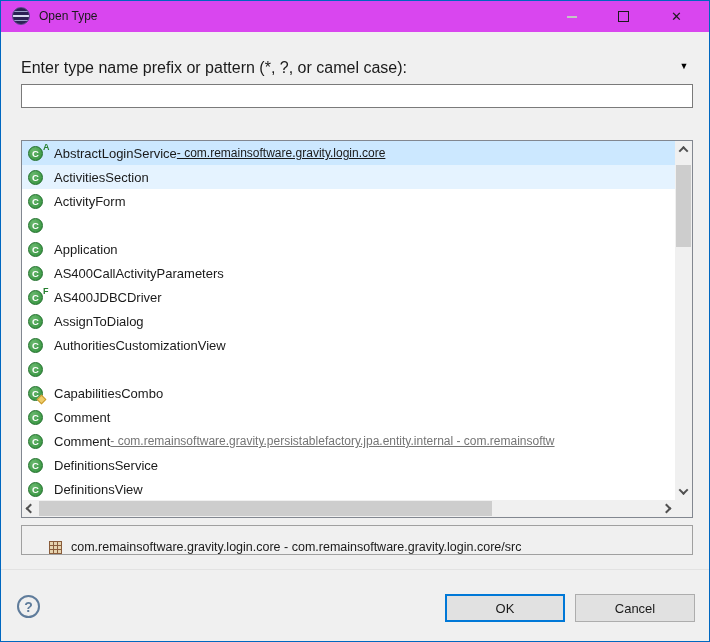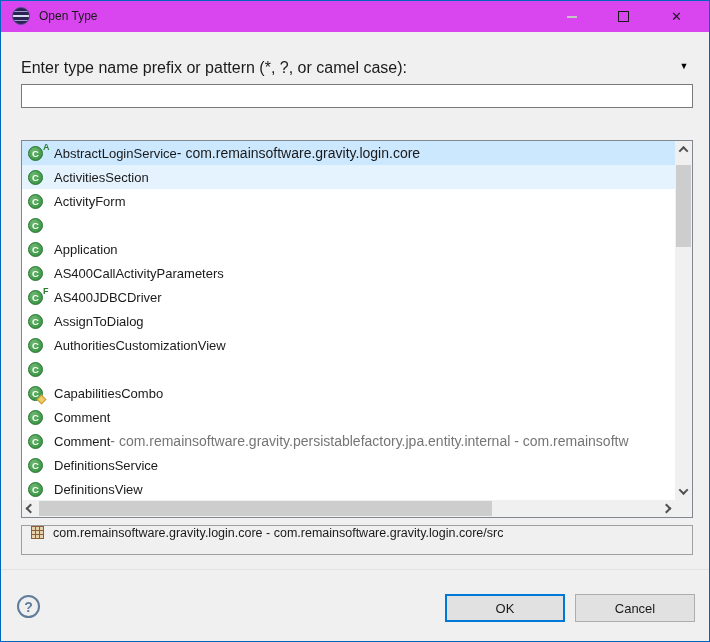--- a/index.html
+++ b/index.html
@@ -43,40 +43,40 @@
   .row.hover { background:#e5f3ff; }
   .cicon { position:relative; flex:0 0 auto; width:15px; height:15px; margin-right:11px;
            border-radius:50%; background:radial-gradient(circle at 35% 30%, #6ab86e, #2f8f3a);
            border:1px solid #1f6f2a; color:#fff; font-size:9.5px; font-weight:bold;
            text-align:center; line-height:13px; }
   .cicon .letter { display:block; }
   .diamond { position:absolute; right:-3px; bottom:-3px; width:7px; height:7px;
              background:#f0cd6a; border:1px solid #c99a2e; transform:rotate(45deg); }
   .mod { position:absolute; left:21px; top:1px; font-size:9px; font-weight:bold; color:#267f2f; }
   .nm { font-size:13px; color:#1a1a1a; }
-  .qual { font-size:14px; color:#757575; }
+  .qual { font-size:12px; color:#757575;text-decoration:underline; }
   .row.selected .qual { color:#1a1a1a; }
 
   
   .vscroll { position:absolute; right:0; top:0; width:17px; height:359px; background:#f0f0f0; }
   .hscroll { position:absolute; left:0; bottom:0; width:653px; height:17px; background:#f0f0f0; }
   .corner  { position:absolute; right:0; bottom:0; width:17px; height:17px; background:#f0f0f0; }
   .sbtn { position:absolute; width:17px; height:17px; display:flex; align-items:center; justify-content:center; }
   .vthumb { position:absolute; left:1px; top:24px; width:15px; height:82px; background:#cdcdcd; }
   .hthumb { position:absolute; top:1px; left:17px; width:453px; height:15px; background:#cdcdcd; }
   .chev { width:7px; height:7px; border-top:2px solid #505050; border-right:2px solid #505050; }
   .chev-up    { transform:rotate(-45deg) translate(-1px,1px); }
   .chev-down  { transform:rotate(135deg) translate(-1px,1px); }
   .chev-left  { transform:rotate(-135deg); }
   .chev-right { transform:rotate(45deg); }
 
   
   .statusbar { position:absolute; left:20px; top:524px; width:672px; height:30px;
-               border:1px solid #a0a0a0; background:#f0f0f0; display:flex; align-items:flex-start;
-               padding-left:9px; }
+               border:1px solid #a0a0a0; background:#f0f0f0; display:flex; align-items:flex-end;
+               padding-left:27px; }
   .pkg-icon { flex:0 0 auto; width:13px; height:13px; margin-right:9px;
               border:1px solid #8a5d3b; background-color:#e6d3ae;
               background-image:linear-gradient(#8a5d3b 1px, transparent 1px),
                                linear-gradient(90deg, #8a5d3b 1px, transparent 1px);
               background-size:4px 4px; background-position:-1px -1px; }
   .status-text { font-size:12.5px; color:#1a1a1a; white-space:nowrap; overflow:hidden; }
 
   
   .footer-sep { position:absolute; left:0; top:568px; width:100%; height:1px; background:#e2e2e2; }
   .help-btn { position:absolute; left:16px; top:594px; width:23px; height:23px; border-radius:50%;

